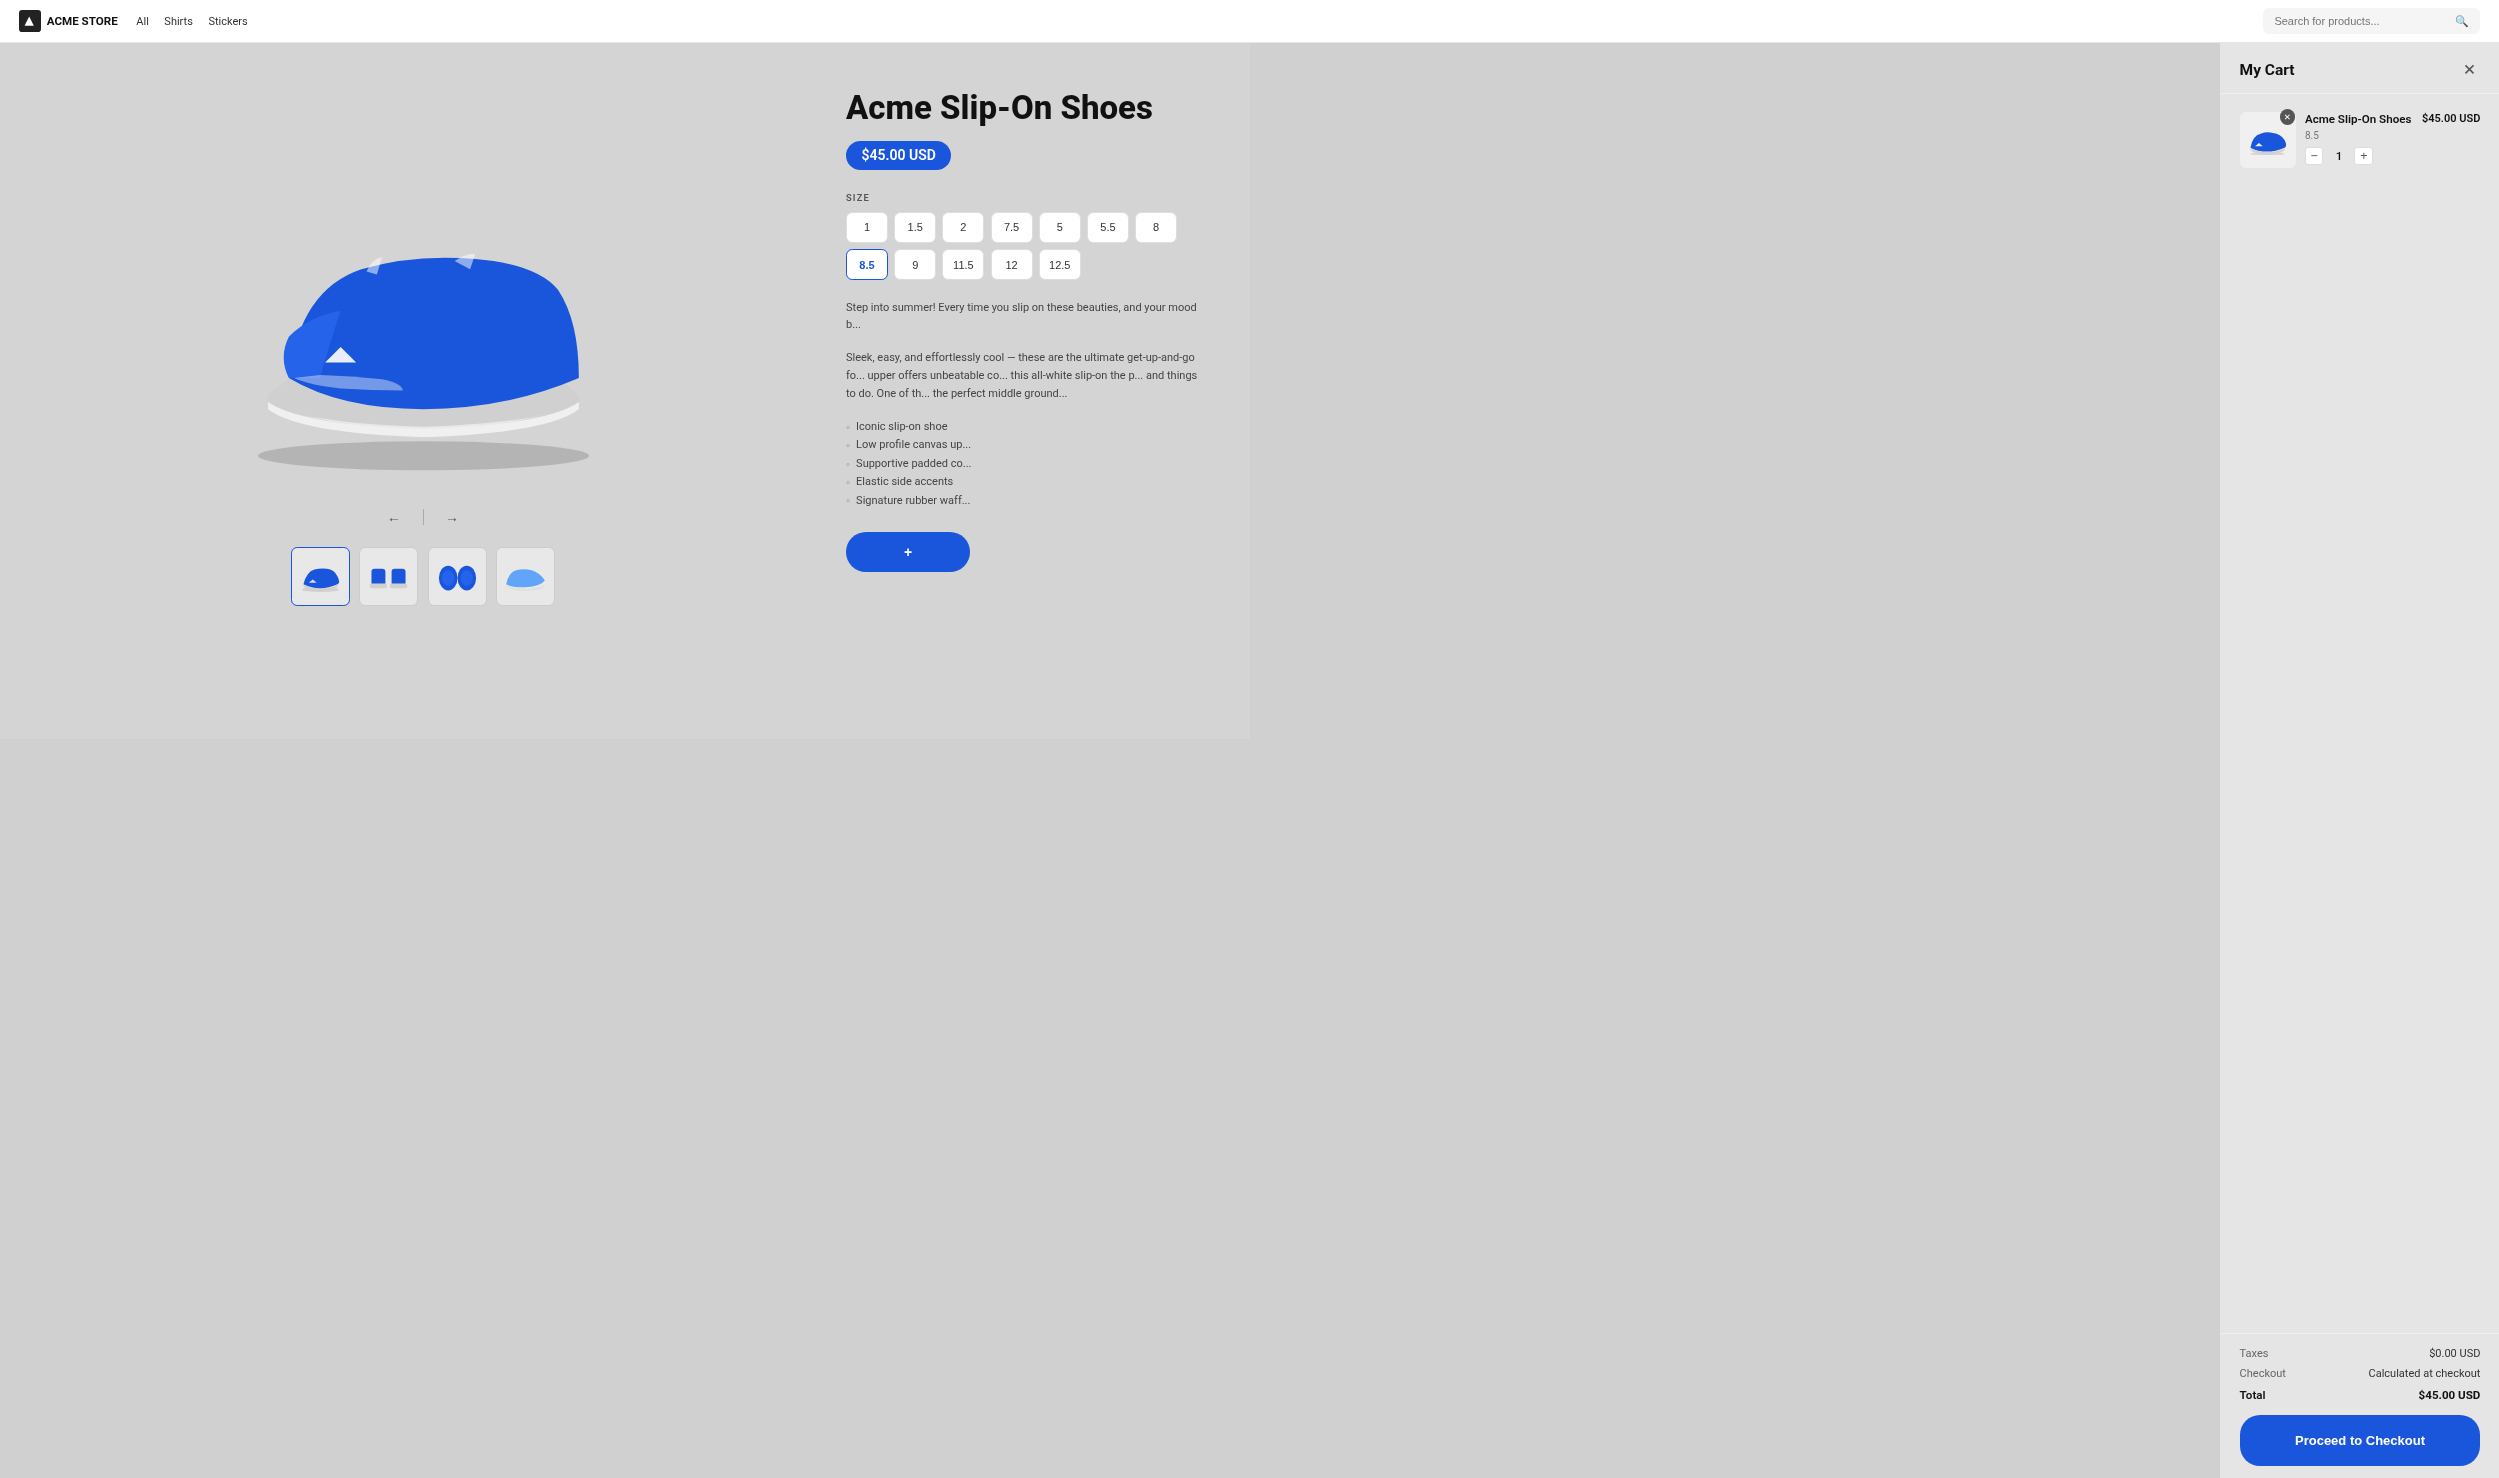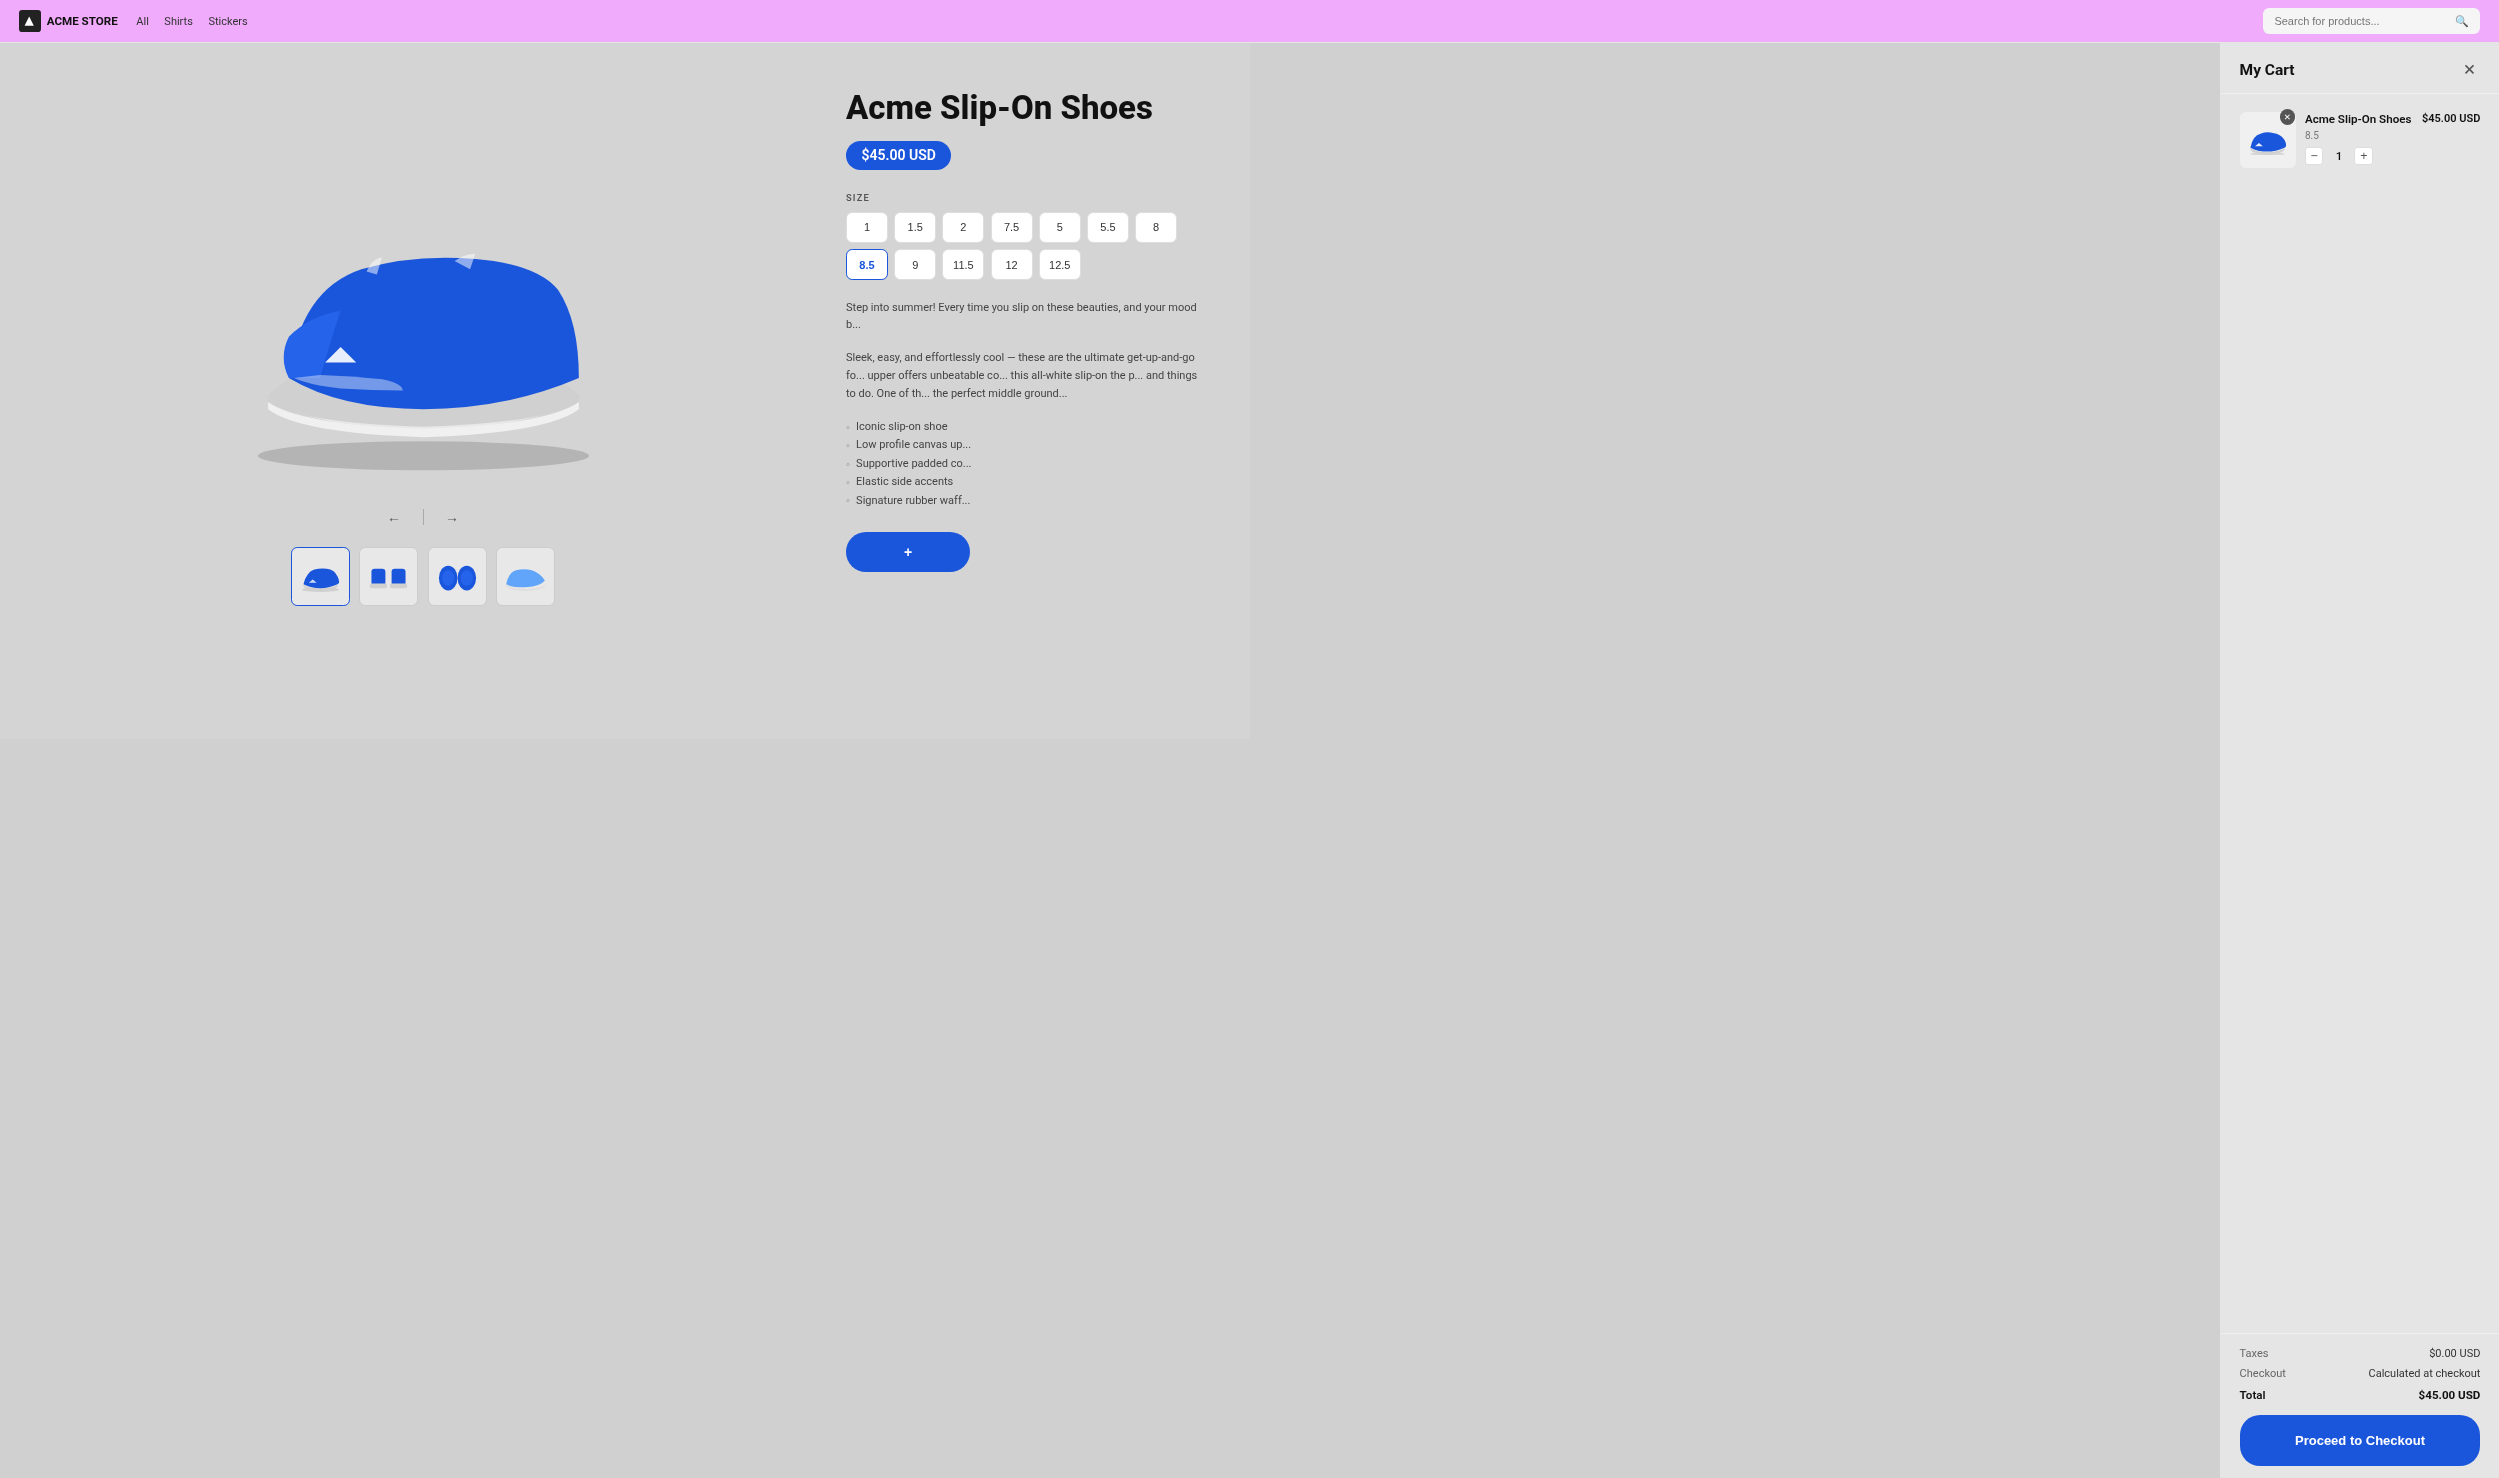--- a/index.html
+++ b/index.html
@@ -10,21 +10,21 @@
       height: 739px;
       overflow: hidden;
       position: relative;
     }
 
     
     .navbar {
       position: fixed;
       top: 0; left: 0; right: 0;
       height: 43px;
-      background: #f0abfc;
+      background: #ffffff;
       display: flex;
       align-items: center;
       padding: 0 18.6px;
       gap: 18.6px;
       z-index: 10;
       border-bottom: 0.8px solid #e5e5e5;
     }
     .navbar-logo {
       display: flex;
       align-items: center;

